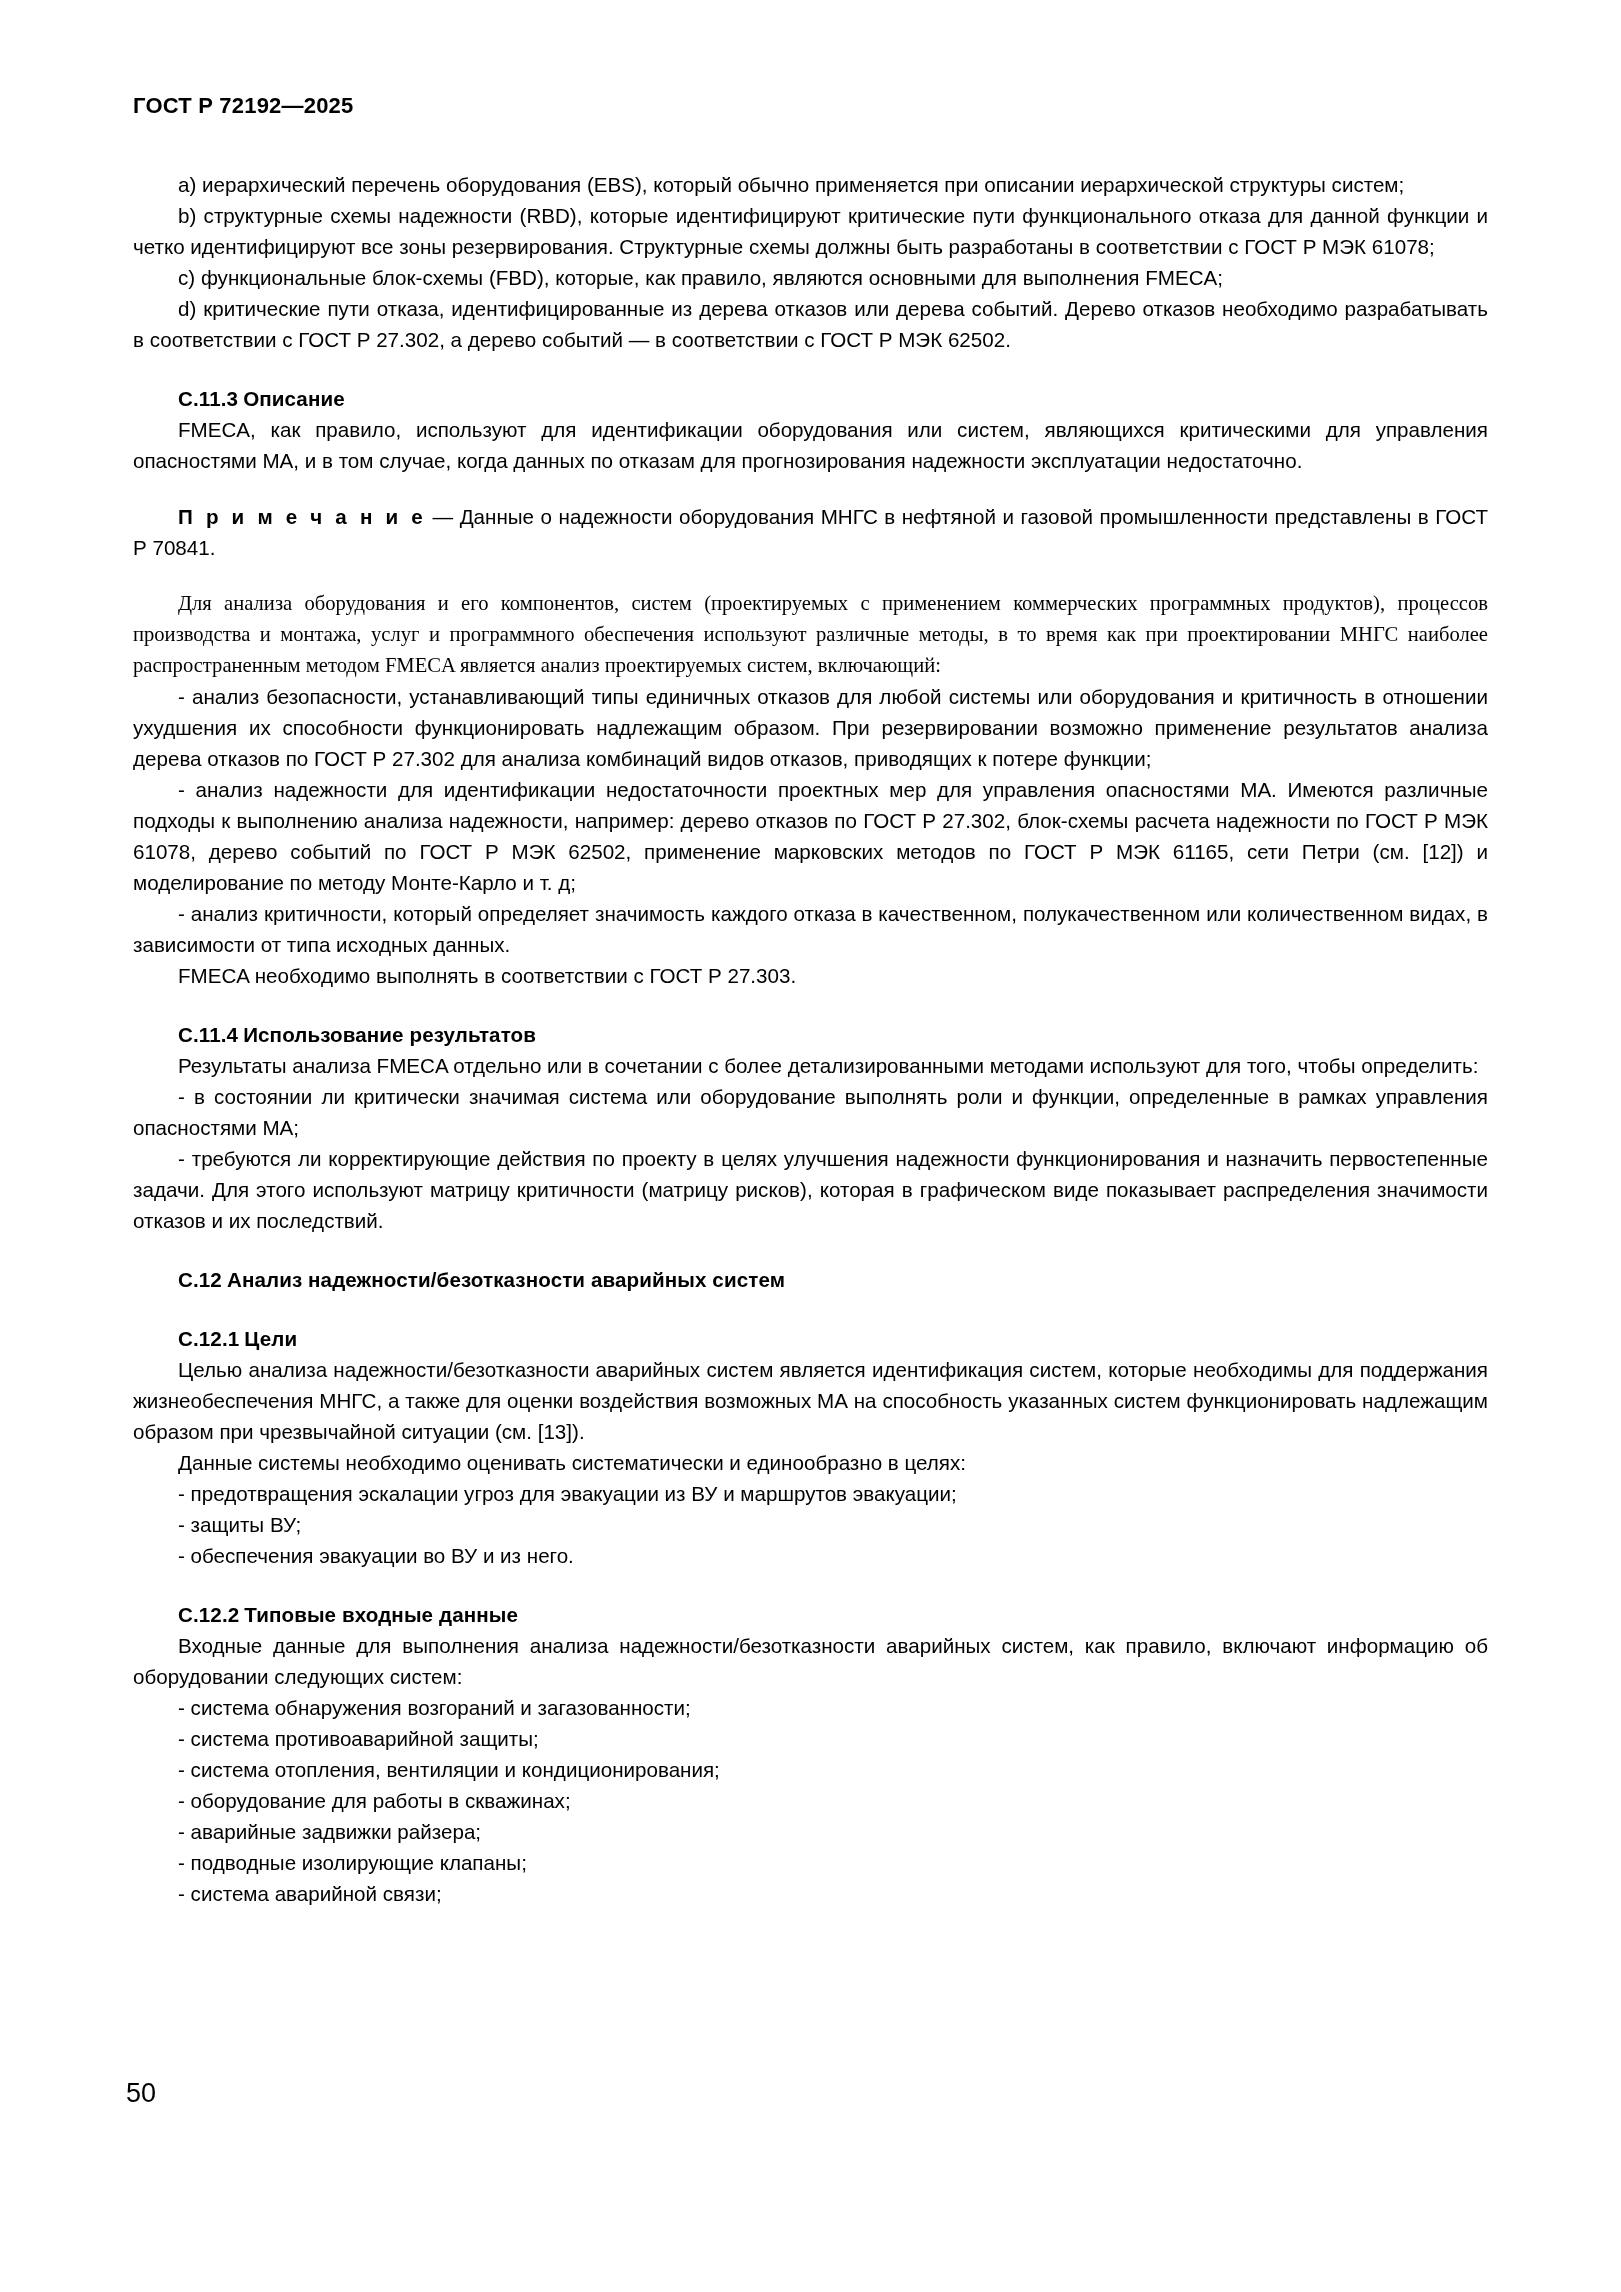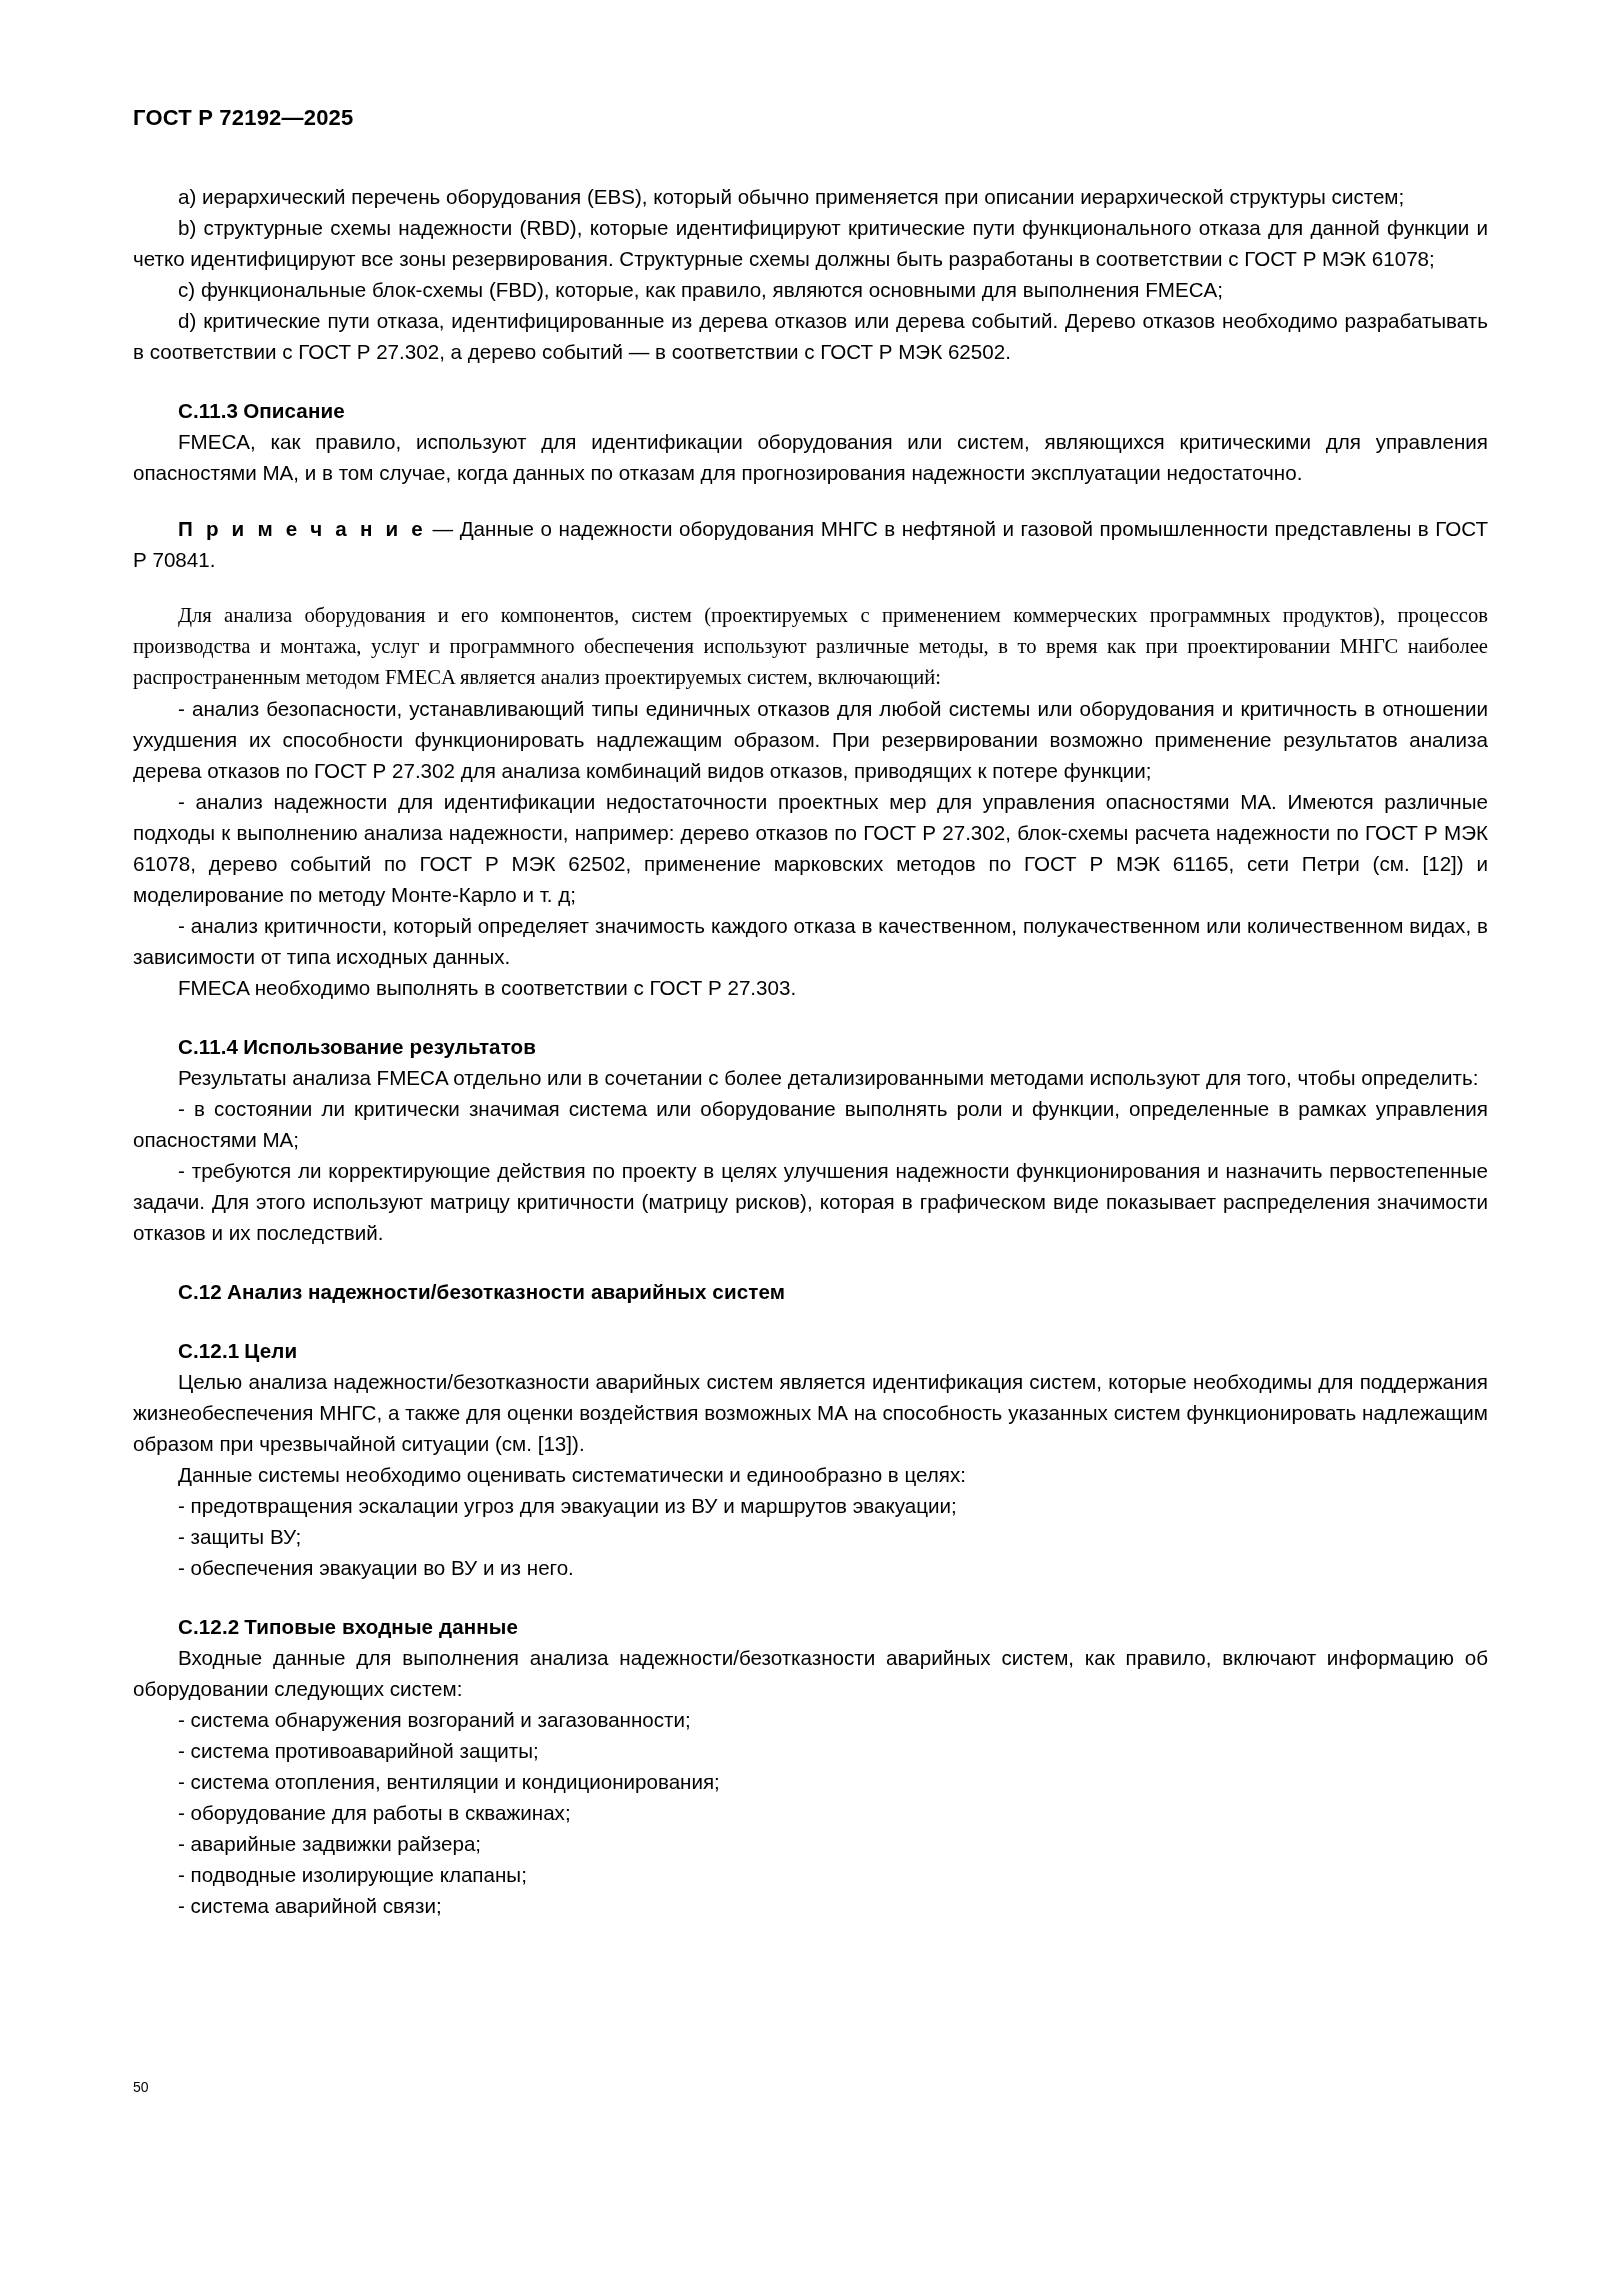--- a/index.html
+++ b/index.html
@@ -26,21 +26,21 @@
     position: absolute;
     left: 133px;
     top: 94px;
     width: 1355px;
   }
   .running-head {
     font-size: 22px;
     font-weight: bold;
     letter-spacing: 0.2px;
     line-height: 1.1;
-    margin: 12px 0 51px 0;
+    margin: 0 0 51px 0;
     white-space: nowrap;
   }
   p {
     margin: 0;
     font-size: 20.6px;
     line-height: 31px;
     text-align: justify;
     text-justify: inter-word;
     hyphens: manual;
   }
@@ -64,23 +64,23 @@
     font-weight: bold;
     margin: 28px 0 0 0;
     text-indent: 45px;
     line-height: 31px;
     letter-spacing: 0.1px;
   }
   h3.sec .num { margin-right: 5px; }
   .it { }
   .pageno {
     position: absolute;
-    left: 133px;
+    left: 126px;
     top: 2080px;
-    font-size: 14px;
+    font-size: 27px;
     line-height: 1;
   }
   .dashline { text-indent: 45px; }
 </style>
 </head>
 <body>
 
 <div class="page">
 
   <div class="content">

